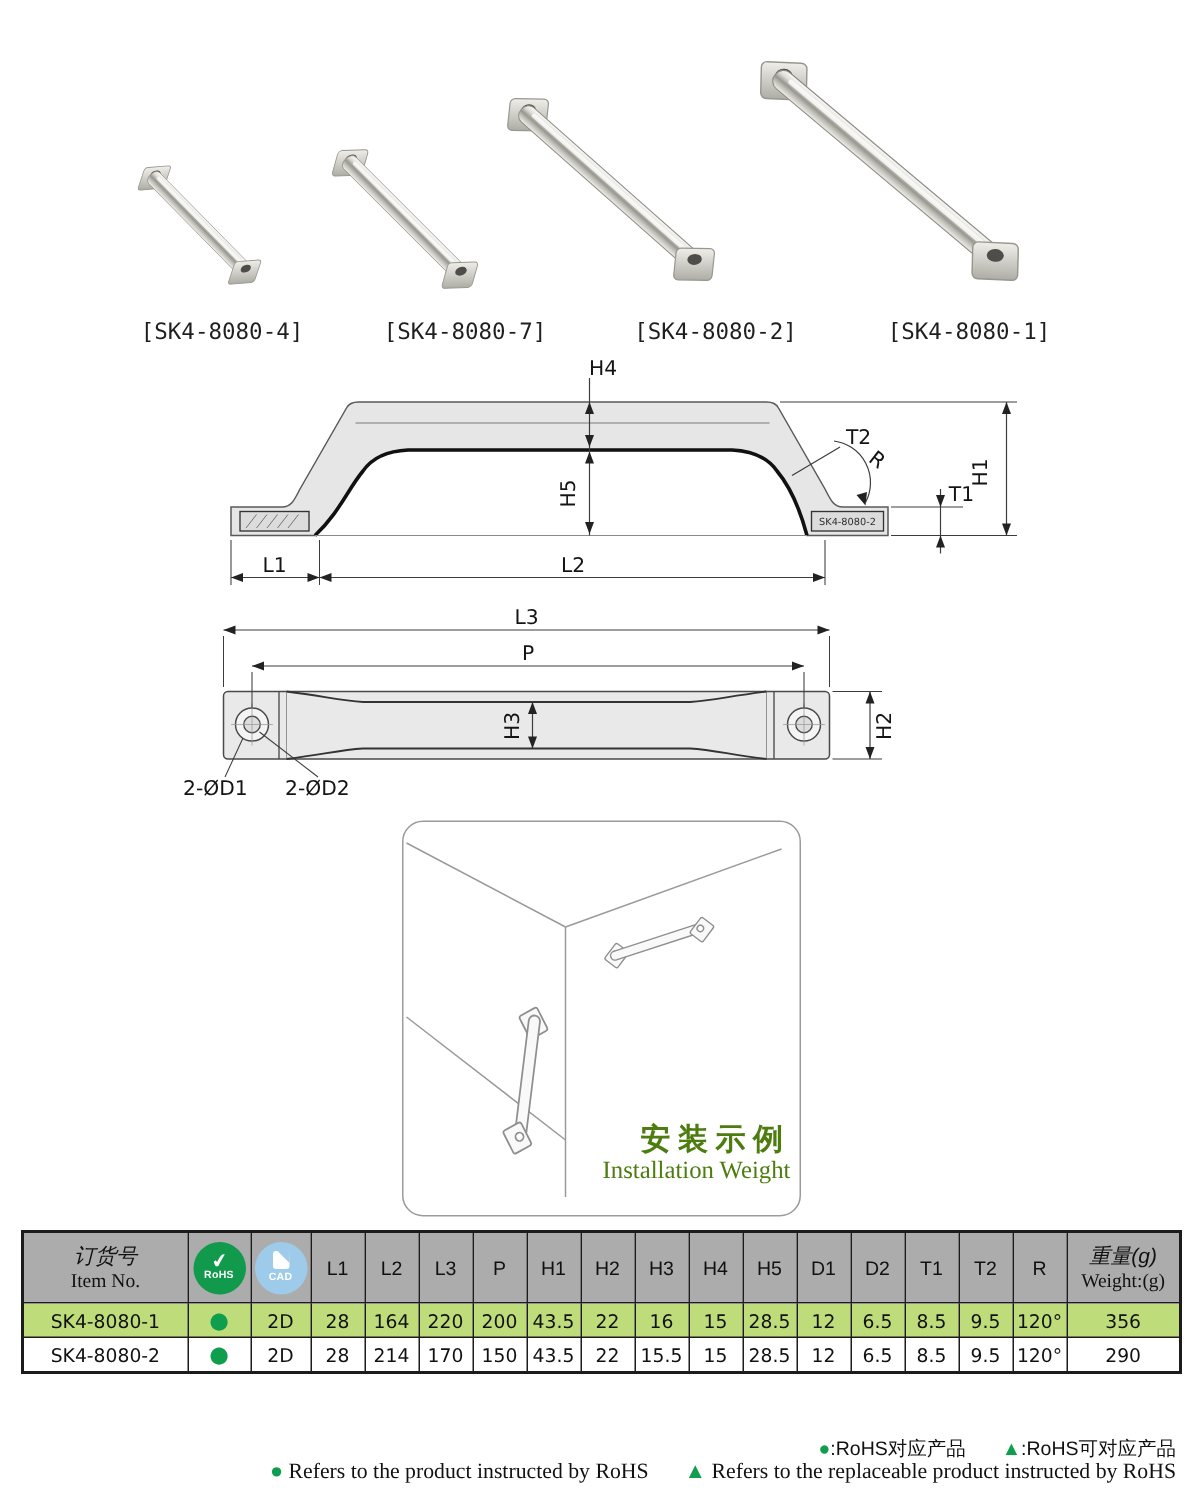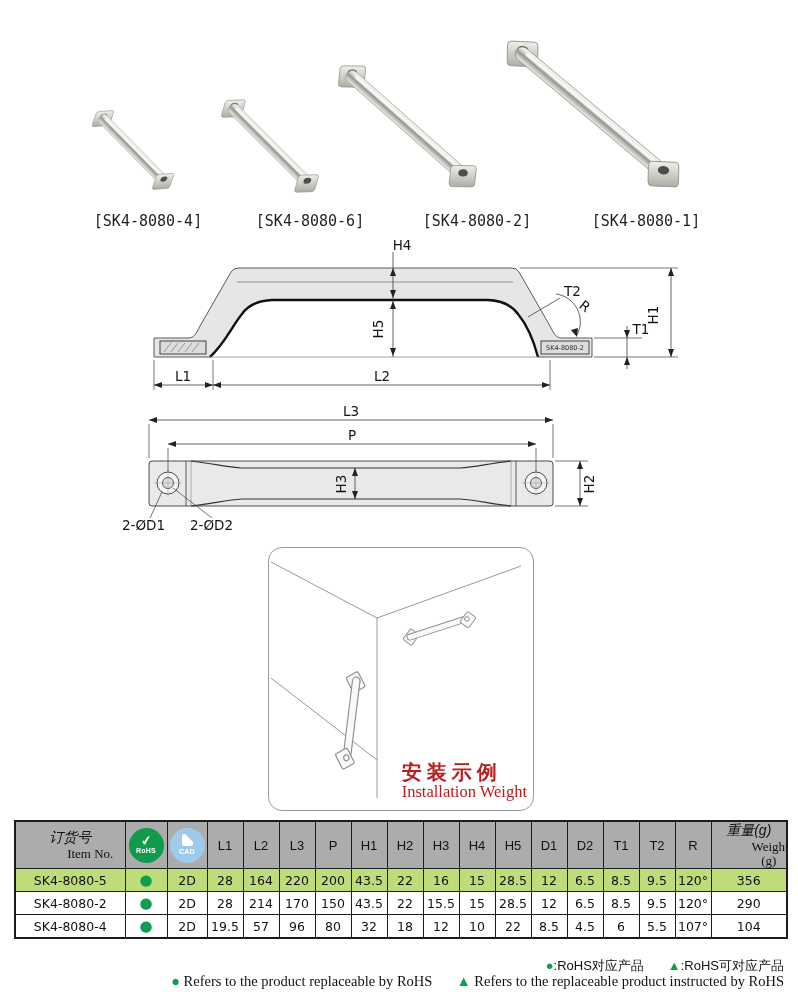--- a/index.html
+++ b/index.html
@@ -8,31 +8,31 @@
   .abs{position:absolute;}
   
   .prod-label{position:absolute;top:212px;font-family:"DejaVu Sans Mono",monospace;
     font-size:15px;color:#1f1f1f;text-align:center;width:170px;letter-spacing:0;}
   
   .dim-text{font-family:"DejaVu Sans",sans-serif;font-size:13.5px;fill:#141414;}
   .foot-text{font-family:"DejaVu Sans",sans-serif;font-size:6.5px;fill:#2c2c2c;}
   
   .install-box{position:absolute;left:268px;top:547px;width:264px;height:262px;
     border:1.6px solid #9b9b9b;border-radius:14px;background:#fff;}
-  .install-caption{position:absolute;right:6px;bottom:8px;text-align:left;color:#b91c1c;}
+  .install-caption{position:absolute;right:6px;bottom:20px;text-align:right;color:#4d7c0f;}
   .install-zh{font-size:20px;font-weight:600;letter-spacing:5px;line-height:1.1;}
   .install-en{font-family:"Liberation Serif",serif;font-size:16.5px;line-height:1.15;}
   
   table.spec{position:absolute;left:14px;top:820px;width:770px;border-collapse:collapse;
     table-layout:fixed;border:2px solid #1c1c1c;}
   table.spec th,table.spec td{border:1px solid #1c1c1c;text-align:center;vertical-align:middle;
     padding:0;overflow:hidden;}
   table.spec thead th{background:#acacac;height:46px;font-weight:normal;}
   .th-zh{font-size:14px;color:#111;line-height:1.25;font-style:italic;}
-  .th-en{font-family:"Liberation Serif",serif;font-size:13px;color:#111;line-height:1.1;padding-left:40px;}
+  .th-en{font-family:"Liberation Serif",serif;font-size:13px;color:#111;line-height:1.1;}
   .th-dim{font-size:13px;color:#111;}
   table.spec tbody td{height:22px;font-family:"DejaVu Sans",sans-serif;font-size:12.5px;color:#111;}
   td.c-item{font-family:"DejaVu Sans Mono",monospace;font-size:13px;}
   tr.row-green td{background:#bedc79;}
   tr.row-white td{background:#ffffff;}
   .dot{color:#0f9e4e;font-size:15px;line-height:1;}
   .badge{width:35px;height:35px;border-radius:50%;margin:0 auto;display:flex;flex-direction:column;
     align-items:center;justify-content:center;color:#fff;}
   .badge-rohs{background:#119a4c;}
   .badge-cad{background:#9ecbe9;}
@@ -100,21 +100,21 @@
     </g>
     <g>
       <use href="#h3d" width="185" height="54" transform="translate(407 126) rotate(41.5) translate(-92 -27)"></use>
     </g>
     <g>
       <use href="#h3d" width="230" height="60" transform="translate(593 114) rotate(40) translate(-115 -30)"></use>
     </g>
   </svg>
 
   <div class="prod-label" style="left:63px">[SK4-8080-4]</div>
-  <div class="prod-label" style="left:225px">[SK4-8080-6]</div>
+  <div class="prod-label" style="left:225px">[SK4-8080-7]</div>
   <div class="prod-label" style="left:392px">[SK4-8080-2]</div>
   <div class="prod-label" style="left:561px">[SK4-8080-1]</div>
 
   <svg class="abs" style="left:130px;top:238px" width="570" height="160" viewBox="0 0 570 160">
 
     <path d="M24,100 L58,100 C64,100 66,96 70,88 L101,34 Q103,30 109,30 L381,30 Q387,30 389,34
          L420,88 C424,96 426,100 432,100 L462,100 L462,119 L408,119
          C404,104 398,88 388,76 Q379,63 358,62 L142,62 Q121,63 112,76
          C102,88 96,104 80,119 L24,119 Z" fill="#e6e6e6" stroke="#5a5a5a" stroke-width="1"></path>
     <line x1="107" y1="44" x2="383" y2="44" stroke="#7a7a7a" stroke-width="0.8"></line>
@@ -289,21 +289,21 @@
         <th class="th-dim">T2</th>
         <th class="th-dim">R</th>
         <th>
           <div class="th-zh">重量(g)</div>
           <div class="th-en">Weight:(g)</div>
         </th>
       </tr>
     </thead>
     <tbody>
       <tr class="row-green">
-        <td class="c-item">SK4-8080-5</td>
+        <td class="c-item">SK4-8080-1</td>
         <td><span class="dot">●</span></td>
         <td>2D</td>
         <td>28</td>
         <td>164</td>
         <td>220</td>
         <td>200</td>
         <td>43.5</td>
         <td>22</td>
         <td>16</td>
         <td>15</td>
@@ -328,43 +328,23 @@
         <td>15.5</td>
         <td>15</td>
         <td>28.5</td>
         <td>12</td>
         <td>6.5</td>
         <td>8.5</td>
         <td>9.5</td>
         <td>120°</td>
         <td>290</td>
       </tr>
-      <tr class="row-white">
-        <td class="c-item">SK4-8080-4</td>
-        <td><span class="dot">●</span></td>
-        <td>2D</td>
-        <td>19.5</td>
-        <td>57</td>
-        <td>96</td>
-        <td>80</td>
-        <td>32</td>
-        <td>18</td>
-        <td>12</td>
-        <td>10</td>
-        <td>22</td>
-        <td>8.5</td>
-        <td>4.5</td>
-        <td>6</td>
-        <td>5.5</td>
-        <td>107°</td>
-        <td>104</td>
-      </tr>
     </tbody>
   </table>
 
   <div class="note1">
     <span class="gsym">●</span><span>:RoHS对应产品</span><span class="notegap"></span><span class="gsym">▲</span><span>:RoHS可对应产品</span>
   </div>
   <div class="note2">
-    <span class="gsym">●</span>&nbsp;<span>Refers to the product replaceable by RoHS</span><span class="notegap"></span><span class="gsym">▲</span>&nbsp;<span>Refers to the replaceable product instructed by RoHS</span>
+    <span class="gsym">●</span>&nbsp;<span>Refers to the product instructed by RoHS</span><span class="notegap"></span><span class="gsym">▲</span>&nbsp;<span>Refers to the replaceable product instructed by RoHS</span>
   </div>
 
 </div>
 
 </body></html>

